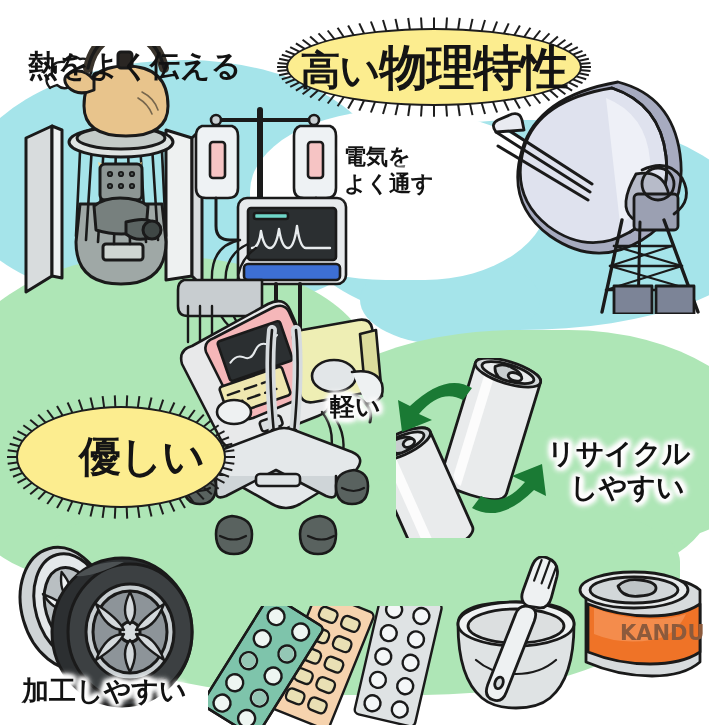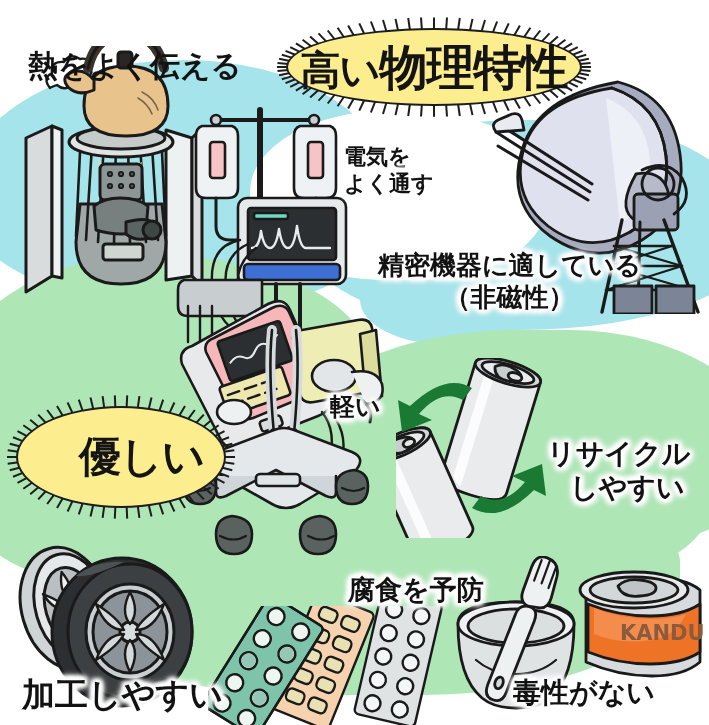--- a/index.html
+++ b/index.html
@@ -58,21 +58,21 @@
   #lbl-heat{left:28px;top:16px;font-size:30px;letter-spacing:0px;text-shadow:none;margin-top:32px;}
   #lbl-elec{left:344px;top:144px;font-size:22px;}
   #lbl-elec .ln2{display:block;}
   #lbl-precision{left:378px;top:250px;font-size:26px;}
   #lbl-precision .ln2{display:block;text-align:center;}
   #lbl-reflect{left:52px;top:297px;font-size:28px;}
   #lbl-light{left:330px;top:392px;font-size:25px;}
   #lbl-recycle{left:547px;top:437px;font-size:28px;}
   #lbl-recycle .ln2{display:block;margin-left:23px;}
   #lbl-corrosion{left:348px;top:574px;font-size:27px;}
-  #lbl-process{left:22px;top:675px;font-size:33px;}
+  #lbl-process{left:22px;top:675px;font-size:27px;}
   #lbl-toxic{left:513px;top:676px;font-size:28px;}
 </style>
 </head>
 <body>
 
 <div id="poster">
 
   <div class="blob cyan1"></div>
   <div class="blob cyan2"></div>
   <div class="blob cyan3"></div>
@@ -571,32 +571,26 @@
     </div>
   </div>
 
   <div class="lbl" id="lbl-heat">熱をよく伝える</div>
 
   <div class="lbl" id="lbl-elec">
     <span>電気を</span>
     <span class="ln2">よく通す</span>
   </div>
 
-  <div class="lbl" id="lbl-precision">
-    <span>精密機器に適している</span>
-    <span class="ln2">（非磁性）</span>
-  </div>
 
 
   <div class="lbl" id="lbl-light">軽い</div>
 
   <div class="lbl" id="lbl-recycle">
     <span>リサイクル</span>
     <span class="ln2">しやすい</span>
   </div>
 
-  <div class="lbl" id="lbl-corrosion">腐食を予防</div>
 
   <div class="lbl" id="lbl-process">加工しやすい</div>
 
-  <div class="lbl" id="lbl-toxic">毒性がない</div>
 
 </div>
 
 </body></html>

